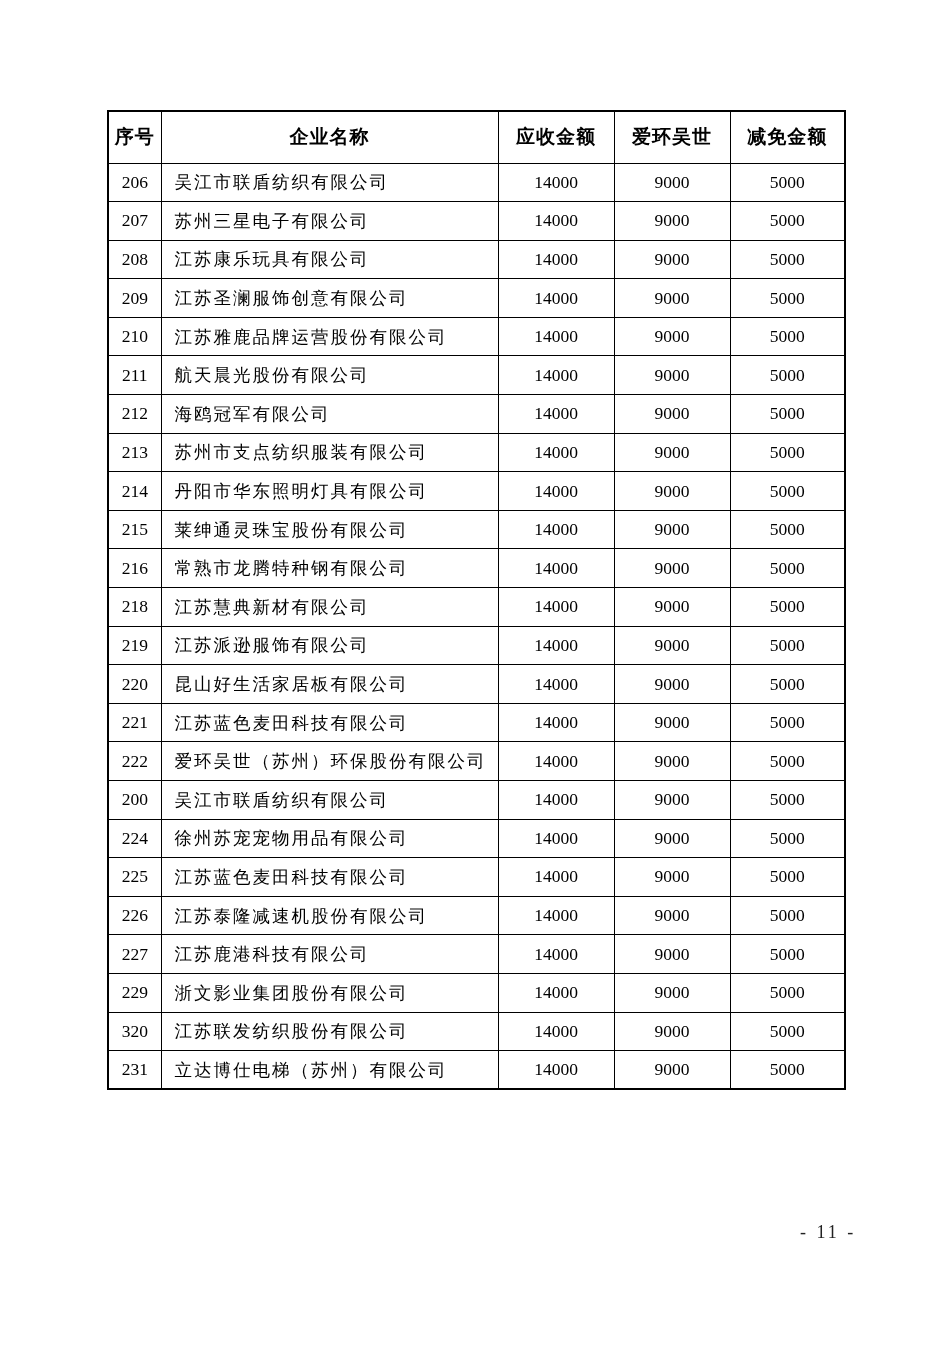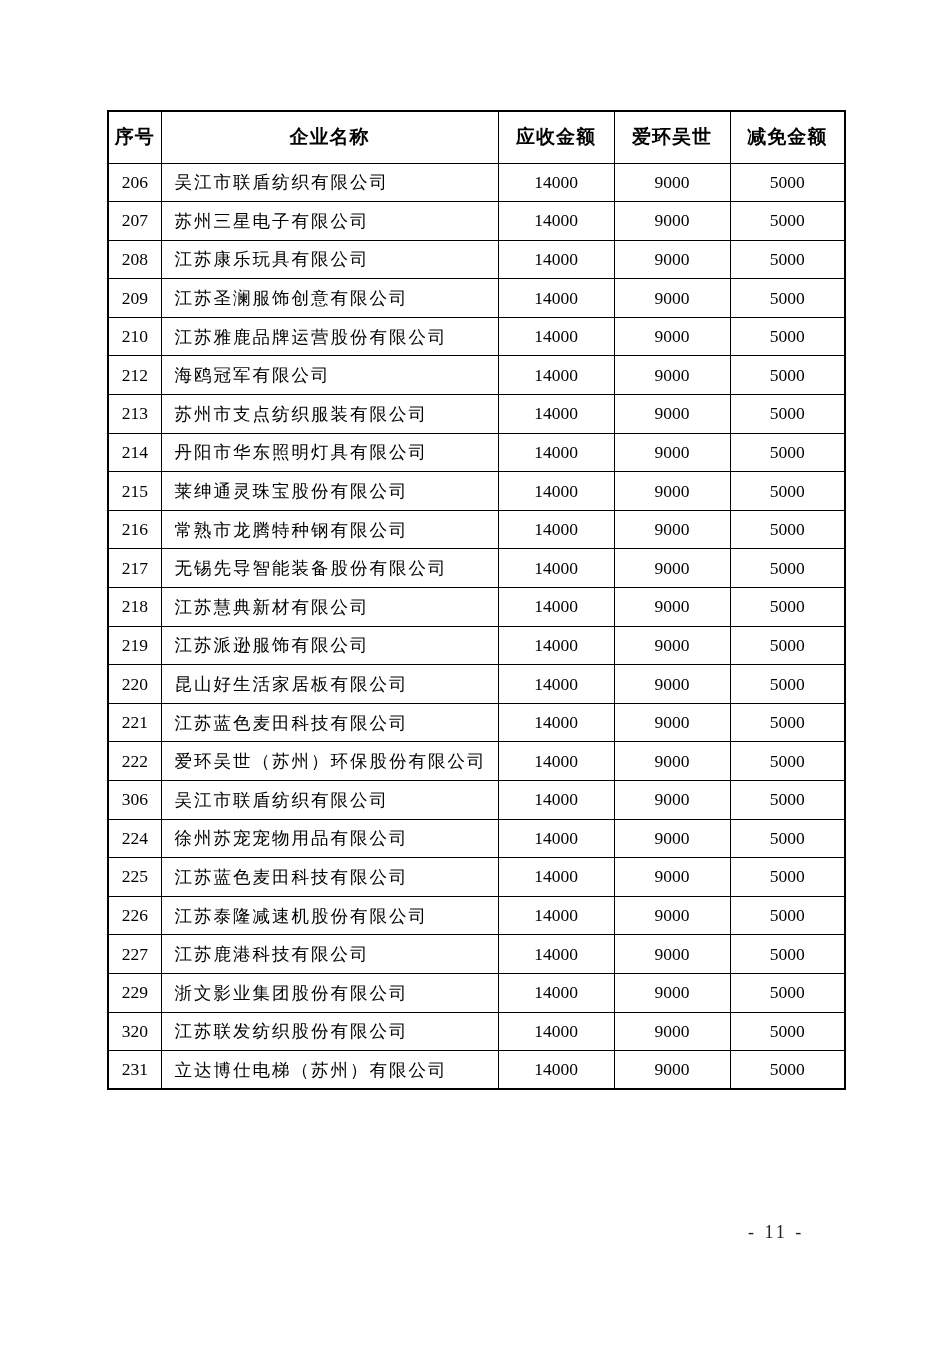--- a/index.html
+++ b/index.html
@@ -57,21 +57,21 @@
     letter-spacing: 2px;
   }
   .fee-table td.col-no,
   .fee-table td.col-receivable,
   .fee-table td.col-received,
   .fee-table td.col-reduction {
     font-family: "Liberation Serif", serif;
   }
   .page-number {
     position: absolute;
-    left: 748px;
+    left: 800px;
     top: 1222px;
     font-family: "Liberation Serif", serif;
     font-size: 18px;
     color: #222222;
     letter-spacing: 3px;
   }
 </style>
 </head>
 <body>
 
@@ -124,20 +124,27 @@
           <td class="col-reduction">5000</td>
         </tr>
         <tr>
           <td class="col-no">210</td>
           <td class="col-name">江苏雅鹿品牌运营股份有限公司</td>
           <td class="col-receivable">14000</td>
           <td class="col-received">9000</td>
           <td class="col-reduction">5000</td>
         </tr>
         <tr>
+          <td class="col-no">211</td>
+          <td class="col-name">航天晨光股份有限公司</td>
+          <td class="col-receivable">14000</td>
+          <td class="col-received">9000</td>
+          <td class="col-reduction">5000</td>
+        </tr>
+        <tr>
           <td class="col-no">212</td>
           <td class="col-name">海鸥冠军有限公司</td>
           <td class="col-receivable">14000</td>
           <td class="col-received">9000</td>
           <td class="col-reduction">5000</td>
         </tr>
         <tr>
           <td class="col-no">213</td>
           <td class="col-name">苏州市支点纺织服装有限公司</td>
           <td class="col-receivable">14000</td>
@@ -159,27 +166,20 @@
           <td class="col-reduction">5000</td>
         </tr>
         <tr>
           <td class="col-no">216</td>
           <td class="col-name">常熟市龙腾特种钢有限公司</td>
           <td class="col-receivable">14000</td>
           <td class="col-received">9000</td>
           <td class="col-reduction">5000</td>
         </tr>
         <tr>
-          <td class="col-no">217</td>
-          <td class="col-name">无锡先导智能装备股份有限公司</td>
-          <td class="col-receivable">14000</td>
-          <td class="col-received">9000</td>
-          <td class="col-reduction">5000</td>
-        </tr>
-        <tr>
           <td class="col-no">218</td>
           <td class="col-name">江苏慧典新材有限公司</td>
           <td class="col-receivable">14000</td>
           <td class="col-received">9000</td>
           <td class="col-reduction">5000</td>
         </tr>
         <tr>
           <td class="col-no">219</td>
           <td class="col-name">江苏派逊服饰有限公司</td>
           <td class="col-receivable">14000</td>
@@ -201,21 +201,21 @@
           <td class="col-reduction">5000</td>
         </tr>
         <tr>
           <td class="col-no">222</td>
           <td class="col-name">爱环吴世（苏州）环保股份有限公司</td>
           <td class="col-receivable">14000</td>
           <td class="col-received">9000</td>
           <td class="col-reduction">5000</td>
         </tr>
         <tr>
-          <td class="col-no">306</td>
+          <td class="col-no">200</td>
           <td class="col-name">吴江市联盾纺织有限公司</td>
           <td class="col-receivable">14000</td>
           <td class="col-received">9000</td>
           <td class="col-reduction">5000</td>
         </tr>
         <tr>
           <td class="col-no">224</td>
           <td class="col-name">徐州苏宠宠物用品有限公司</td>
           <td class="col-receivable">14000</td>
           <td class="col-received">9000</td>

